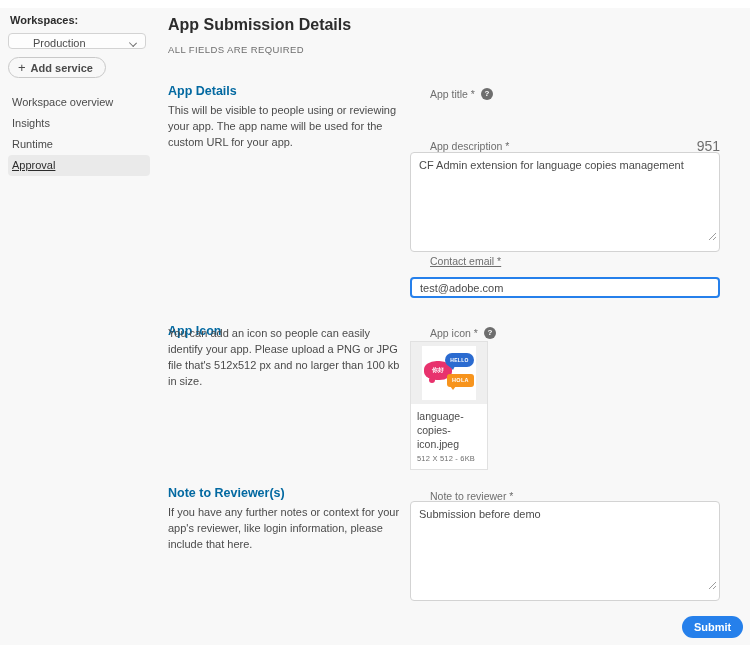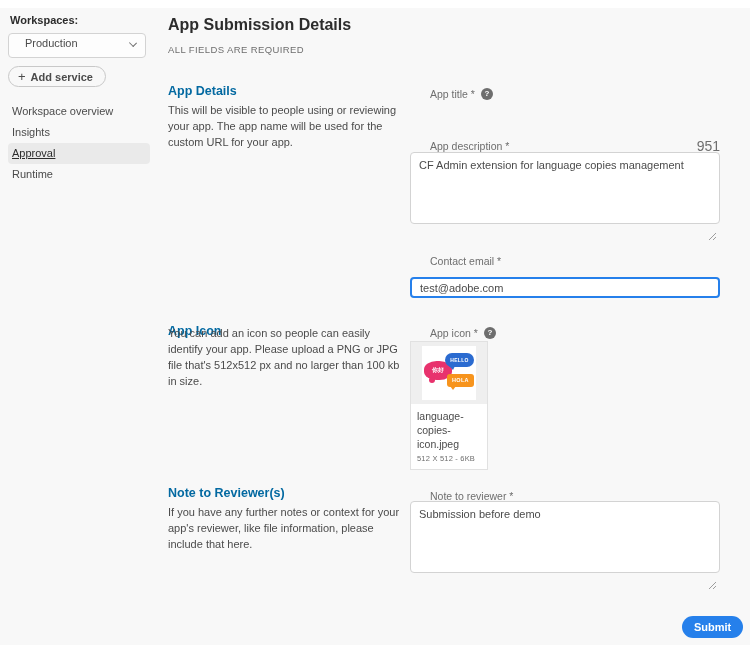--- a/index.html
+++ b/index.html
@@ -2,41 +2,41 @@
 <html><head>
 <meta charset="utf-8">
 <style>
   * { margin:0; padding:0; box-sizing:border-box; }
   html,body { width:750px; height:664px; background:#ffffff; font-family:"Liberation Sans", sans-serif; -webkit-font-smoothing:antialiased; }
   .page { position:absolute; top:8px; left:0; width:750px; height:637px; background:#f8f8f8; overflow:hidden; }
 
   
   .sidebar { position:absolute; top:0; left:8px; width:142px; }
   .ws-label { font-size:11px; font-weight:bold; color:#2c2c2c; margin:6px 0 0 2px; }
-  .ws-select { position:relative; margin-top:7px; width:138px; height:25px; background:#fdfdfd; border:1px solid #d3d3d3; border-radius:4px; font-size:11px; color:#4b4b4b; line-height:19px; padding-left:16px; cursor:pointer; }
+  .ws-select { position:relative; margin-top:7px; width:138px; height:16px; background:#fdfdfd; border:1px solid #d3d3d3; border-radius:4px; font-size:11px; color:#4b4b4b; line-height:19px; padding-left:24px; cursor:pointer; }
   .ws-select .chev { position:absolute; right:9px; top:6px; width:6px; height:6px; border-right:1.5px solid #6e6e6e; border-bottom:1.5px solid #6e6e6e; transform:rotate(45deg) scale(1,0.9); }
   .add-service { margin-top:8px; display:inline-flex; align-items:center; gap:5px; height:21px; padding:0 12px 0 9px; border:1px solid #c8c8c8; border-radius:14px; background:transparent; font-size:11px; font-weight:bold; color:#4b4b4b; cursor:pointer; }
   .add-service .plus { font-size:13px; font-weight:normal; color:#4b4b4b; line-height:1; }
   .nav { margin-top:14px; }
   .nav-item { height:21px; line-height:21px; font-size:11px; color:#4b4b4b; padding-left:4px; border-radius:4px; cursor:pointer; width:142px; }
   .nav-item.active { background:#eaeaea; color:#2c2c2c; }
   .nav-item.active span { text-decoration:underline; }
 
   
   .main-title { position:absolute; left:168px; top:8px; font-size:16px; font-weight:bold; color:#2c2c2c; }
   .main-subtitle { position:absolute; left:168px; top:36px; font-size:9.5px; color:#6e6e6e; letter-spacing:0.4px; }
 
   .sec-head { position:absolute; left:168px; font-size:12.5px; font-weight:bold; color:#0369a1; }
   .sec-desc { position:absolute; left:168px; width:238px; font-size:11px; line-height:1.45; color:#4b4b4b; }
 
   .field-label { position:absolute; left:410px; display:flex; align-items:center; gap:6px; font-size:10.5px; color:#6e6e6e;margin-left:20px; }
   .help { width:12px; height:12px; border-radius:50%; background:#6e6e6e; color:#ffffff; font-size:8px; font-weight:bold; line-height:12px; text-align:center; cursor:pointer; }
   .tb { position:absolute; left:410px; width:310px; background:#ffffff; border:1px solid #d3d3d3; border-radius:4px; font-family:"Liberation Sans", sans-serif; font-size:11px; color:#4b4b4b; }
   input.tb { height:21px; padding:0 8px; }
-  textarea.tb { height:72px; padding:6px 8px; resize:none; overflow:hidden; }
+  textarea.tb { height:100px; padding:6px 8px; resize:none; overflow:hidden; }
   .tb.focused { border:2px solid #2680eb; }
   .counter { position:absolute; left:410px; width:310px; text-align:right; font-size:14px; color:#6e6e6e; }
   .resize-grip { position:absolute; pointer-events:none; }
 
   
   .icon-card { position:absolute; left:410px; top:333px; width:78px; border:1px solid #e1e1e1; background:#4c1d95; cursor:pointer; }
   .icon-card-top { height:62px; background:#efefef; display:flex; align-items:center; justify-content:center; }
   .icon-art { position:relative; width:54px; height:54px; background:#ffffff; }
   .bub { position:absolute; color:#ffffff; font-weight:bold; text-align:center; }
   .bub-pink { left:2px; top:15px; width:28px; height:19px; background:#e8326d; border-radius:45% 45% 45% 45%; font-size:6px; line-height:19px; }
@@ -62,22 +62,22 @@
       <span>Production</span>
       <span class="chev"></span>
     </div>
     <button class="add-service">
       <span class="plus">+</span>
       <span>Add service</span>
     </button>
     <div class="nav">
       <div class="nav-item"><span>Workspace overview</span></div>
       <div class="nav-item"><span>Insights</span></div>
+      <div class="nav-item"><span>Runtime</span></div>
       <div class="nav-item active"><span>Approval</span></div>
-      <div class="nav-item"><span>Runtime</span></div>
     </div>
   </div>
 
   <div class="main-title">App Submission Details</div>
   <div class="main-subtitle">ALL FIELDS ARE REQUIRED</div>
 
   <div class="sec-head" style="top:76px;">App Details</div>
   <div class="sec-desc" style="top:95px;">This will be visible to people using or reviewing your app. The app name will be used for the custom URL for your app.</div>
 
   <div class="field-label" style="top:80px;">
@@ -89,21 +89,21 @@
     <span>App description *</span>
     <span class="help">?</span>
   </div>
   <div class="counter" style="top:130px;">951</div>
   <textarea class="tb" style="top: 144px;">CF Admin extension for language copies management</textarea>
   <svg class="resize-grip" style="left:708px; top:224px;" width="9" height="9">
     <line x1="1" y1="8" x2="8" y2="1" stroke="#9d9d9d" stroke-width="1"></line>
     <line x1="5" y1="8" x2="8" y2="5" stroke="#9d9d9d" stroke-width="1"></line>
   </svg>
 
-  <div class="field-label" style="top:247px;">
+  <div class="field-label" style="top:247px;text-decoration:underline;">
     <span>Contact email *</span>
   </div>
   <input class="tb focused" style="top: 269px;" value="test@adobe.com">
 
   <div class="sec-head" style="top:316px;">App Icon</div>
   <div class="sec-desc" style="top:318px;">You can add an icon so people can easily identify your app. Please upload a PNG or JPG file that's 512x512 px and no larger than 100 kb in size.</div>
 
   <div class="field-label" style="top:319px;">
     <span>App icon *</span>
     <span class="help">?</span>
@@ -116,21 +116,21 @@
         <div class="bub bub-orange">HOLA</div>
       </div>
     </div>
     <div class="icon-card-bottom">
       <div class="icon-file-name">language-copies-icon.jpeg</div>
       <div class="icon-file-meta">512 X 512 - 6KB</div>
     </div>
   </div>
 
   <div class="sec-head" style="top:478px;">Note to Reviewer(s)</div>
-  <div class="sec-desc" style="top:497px;">If you have any further notes or context for your app's reviewer, like file information, please include that here.</div>
+  <div class="sec-desc" style="top:497px;">If you have any further notes or context for your app's reviewer, like login information, please include that here.</div>
 
   <div class="field-label" style="top:482px;">
     <span>Note to reviewer *</span>
   </div>
   <textarea class="tb" style="top: 493px;">Submission before demo</textarea>
   <svg class="resize-grip" style="left:708px; top:573px;" width="9" height="9">
     <line x1="1" y1="8" x2="8" y2="1" stroke="#9d9d9d" stroke-width="1"></line>
     <line x1="5" y1="8" x2="8" y2="5" stroke="#9d9d9d" stroke-width="1"></line>
   </svg>
 

